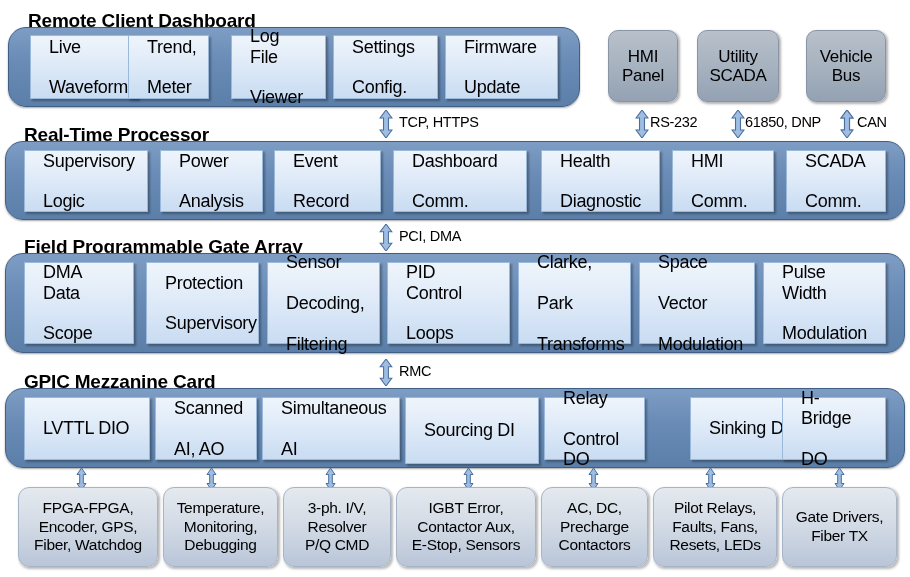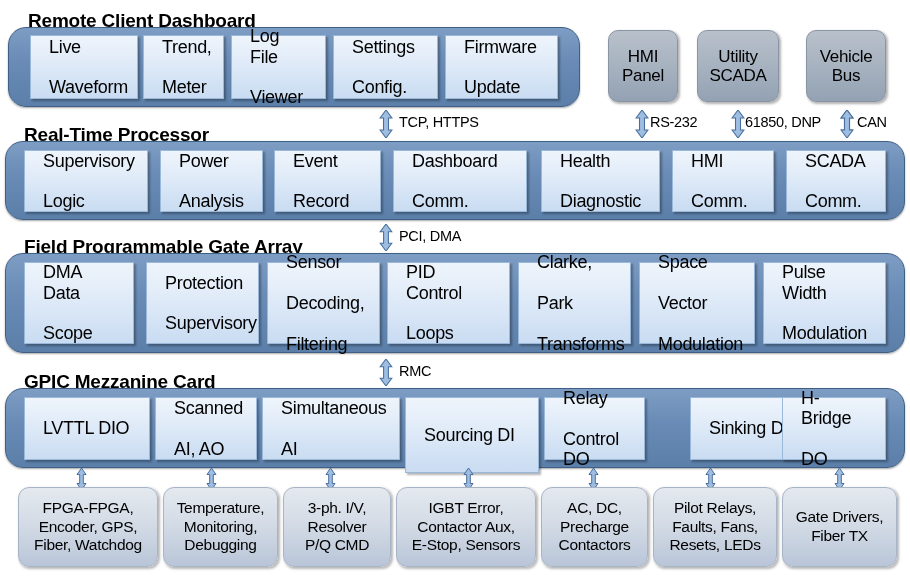--- a/index.html
+++ b/index.html
@@ -117,21 +117,21 @@
 
 <div id="diagram">
 
   <div class="section-caption" style="left:28px; top:10px;">Remote Client Dashboard</div>
 
   <div class="band" style="left:8px; top:27px; width:572px; height:80px;"></div>
 
   <div class="module" style="left:30px; top:35px; width:108px; height:64px;">
     <span><span>Live</span><br><span>Waveform</span></span>
   </div>
-  <div class="module" style="left:143px; top:35px; width:81px; height:64px;">
+  <div class="module" style="left:128px; top:35px; width:81px; height:64px;">
     <span><span>Trend,</span><br><span>Meter</span></span>
   </div>
   <div class="module" style="left:231px; top:35px; width:95px; height:64px;">
     <span><span>Log File</span><br><span>Viewer</span></span>
   </div>
   <div class="module" style="left:333px; top:35px; width:105px; height:64px;">
     <span><span>Settings</span><br><span>Config.</span></span>
   </div>
   <div class="module" style="left:445px; top:35px; width:113px; height:64px;">
     <span><span>Firmware</span><br><span>Update</span></span>
@@ -250,21 +250,21 @@
     <span>
         <span>LVTTL DIO</span>
       </span>
   </div>
   <div class="module" style="left:155px; top:397px; width:102px; height:63px;">
     <span><span>Scanned</span><br><span>AI, AO</span></span>
   </div>
   <div class="module" style="left:262px; top:397px; width:138px; height:63px;">
     <span><span>Simultaneous</span><br><span>AI</span></span>
   </div>
-  <div class="module" style="left:405px; top:397px; width:134px; height:76px;">
+  <div class="module" style="left:405px; top:397px; width:134px; height:67px;">
     <span>
         <span>Sourcing DI</span>
       </span>
   </div>
   <div class="module" style="left:544px; top:397px; width:101px; height:63px;">
     <span><span>Relay</span><br><span>Control DO</span></span>
   </div>
   <div class="module" style="left:650px; top:397px; width:127px; height:63px;margin-left:40px;">
     <span>
         <span>Sinking DO</span>

